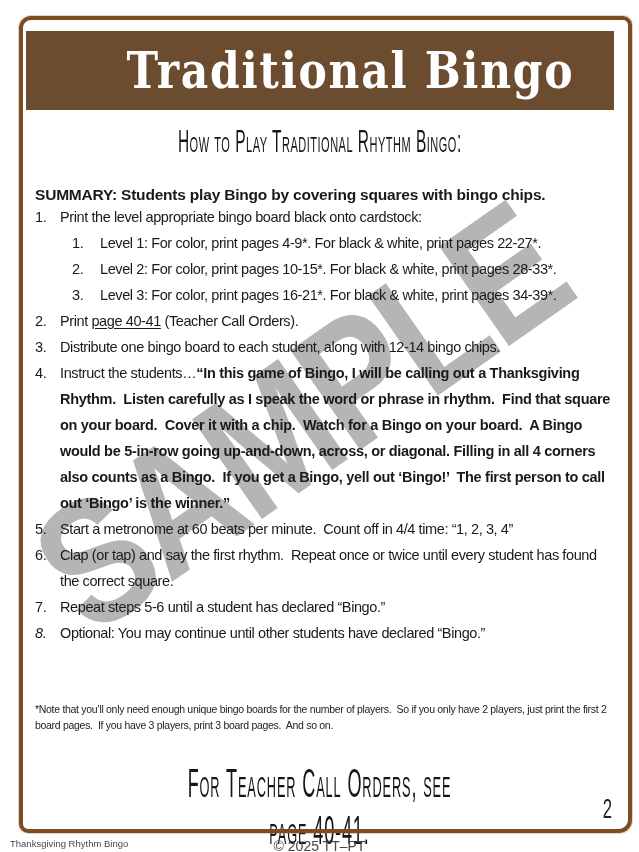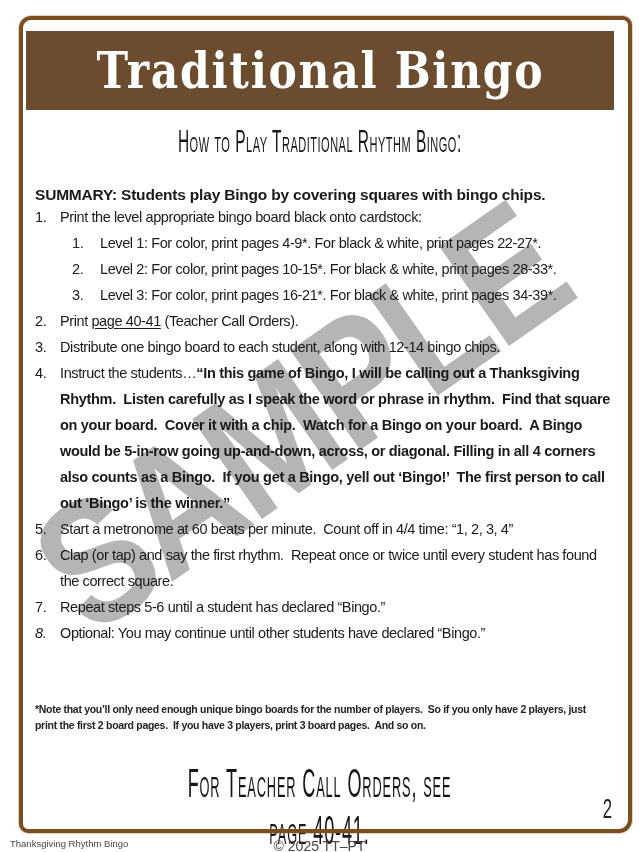--- a/index.html
+++ b/index.html
@@ -14,21 +14,21 @@
     color:#b5b5b5;white-space:nowrap;user-select:none;
   }
   .frame{
     position:absolute;left:19px;top:16px;width:605px;height:809px;
     border:4px solid #7c4e1f;border-radius:12px 9px 13px 9px;z-index:2;
     box-shadow:0 0 0 1px rgba(124,78,31,.25);
     pointer-events:none;
   }
   .band{
     position:absolute;left:26px;top:31px;width:588px;height:79px;
-    background:#6b4c2e;z-index:1;display:flex;align-items:center;justify-content:center;
+    background:#6b4c2e;z-index:1;display:flex;align-items:center;justify-content:flex-end;
   }
   .title{
     font-family:"DejaVu Serif", serif;font-weight:700;color:#ffffff;
     font-size:50px;letter-spacing:2px;transform:scaleX(0.85);transform-origin:50% 50%;
     white-space:nowrap;
   }
   .content{position:absolute;left:0;top:0;width:639px;z-index:1;}
   .sc-narrow{
     display:inline-block;font-variant:small-caps;transform-origin:50% 50%;
     white-space:nowrap;color:#161616;
@@ -44,21 +44,21 @@
   .step-num{flex:0 0 25px;}
   .step-row.sub{margin-left:37px;}
   .step-row.sub .step-num{flex:0 0 28px;}
   .step-content{flex:1;white-space:pre-wrap;}
   .seg.bold{font-weight:700;letter-spacing:-0.3px;}
   .seg.italic{}
   .num-italic{font-style:italic;}
   .seg.underline{text-decoration:underline;text-underline-offset:2px;}
   .footnote{
     position:absolute;top:701px;left:35px;width:575px;
-    font-size:10.5px;letter-spacing:-0.3px;line-height:16px;color:#222;white-space:pre-wrap;font-weight:bold;
+    font-size:10.5px;letter-spacing:-0.3px;line-height:16px;color:#222;white-space:pre-wrap;
   }
   .cta{position:absolute;top:760px;left:0;right:0;text-align:center;font-size:41px;}
   .cta .sc-narrow{transform:scaleX(0.44);letter-spacing:2px;}
   .cta .pageref{border-bottom:2.5px solid #161616;padding-bottom:1px;}
   .pagenum{
     position:absolute;left:600px;top:794px;z-index:1;font-size:27px;
     font-variant:small-caps;transform:scaleX(0.62);transform-origin:50% 50%;color:#222;
   }
   .footer-left{position:absolute;left:10px;top:838px;font-size:9.5px;color:#474747;z-index:3;text-align:center;}
   .footer-center{position:absolute;left:0;right:0;top:838px;text-align:center;font-size:14px;color:#474747;z-index:3;}

